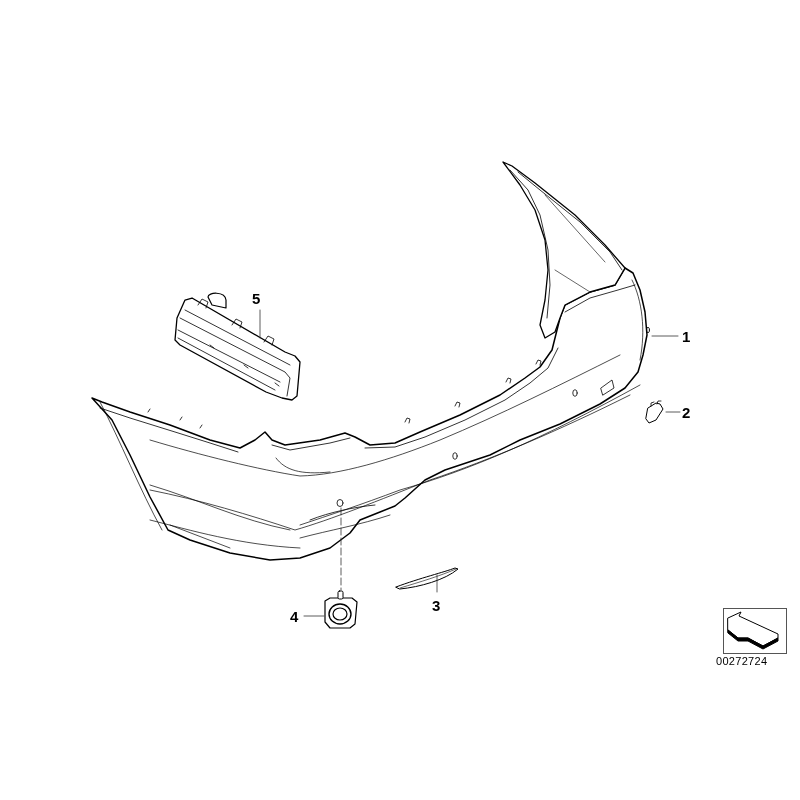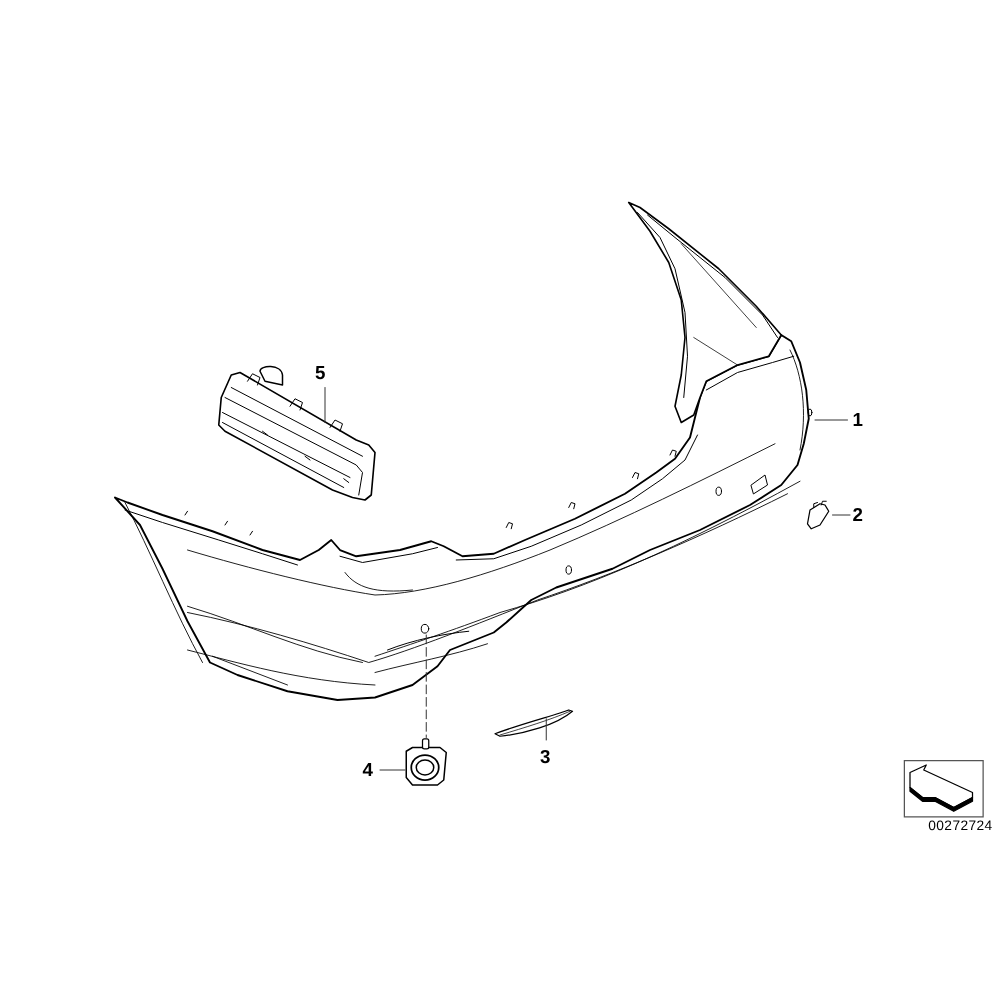--- a/index.html
+++ b/index.html
@@ -1,20 +1,20 @@
 <!DOCTYPE html>
 <html><head>
 <meta charset="utf-8">
 <style>
   html, body { margin: 0; padding: 0; background: #ffffff; }
   body { width: 800px; height: 800px; position: relative; overflow: hidden; font-family: "Liberation Sans", sans-serif; }
   #canvas { position: absolute; left: 0; top: 0; width: 800px; height: 800px; }
   .callout { position: absolute; font-family: "Liberation Sans", sans-serif; font-weight: bold; font-size: 15px; color: #000; line-height: 1; }
   .catalog-box { position: absolute; left: 723px; top: 608px; width: 62px; height: 44px; border: 1px solid #555; background: #fff; }
-  .catalog-number { position: absolute; left: 716px; top: 655px; width: 78px; text-align: right; font-family: "Liberation Sans", sans-serif; font-size: 11px; color: #000; letter-spacing: 0.3px; }
+  .catalog-number { position: absolute; left: 716px; top: 655px; width: 78px; text-align: left; font-family: "Liberation Sans", sans-serif; font-size: 11px; color: #000; letter-spacing: 0.3px; }
 </style>
 </head>
 <body>
 
 <svg id="canvas" viewBox="0 0 800 800" xmlns="http://www.w3.org/2000/svg">
   <g fill="none" stroke="#000" stroke-linejoin="round" stroke-linecap="round">
 
     <g>
 
       <path stroke-width="1.5" fill="#fff" d="M92,398 L102,402 L130,412 L170,425 L210,440 L240,448 L255,440 L265,432 L272,440 L285,445 L320,440 L345,433 L355,437 L370,445 L395,443 L420,432 L460,415 L500,395 L525,378 L540,367 L552,350 L560,318 L565,305 L590,292 L615,285 L625,268 L633,273 L640,290 L645,312 L647,335 L643,355 L638,372 L625,388 L600,404 L560,424 L520,440 L490,455 L445,470 L425,480 L405,498 L395,506 L380,512 L360,520 L350,533 L330,548 L300,558 L270,560 L230,553 L190,540 L168,530 L150,497 L130,455 L112,420 Z"></path>

